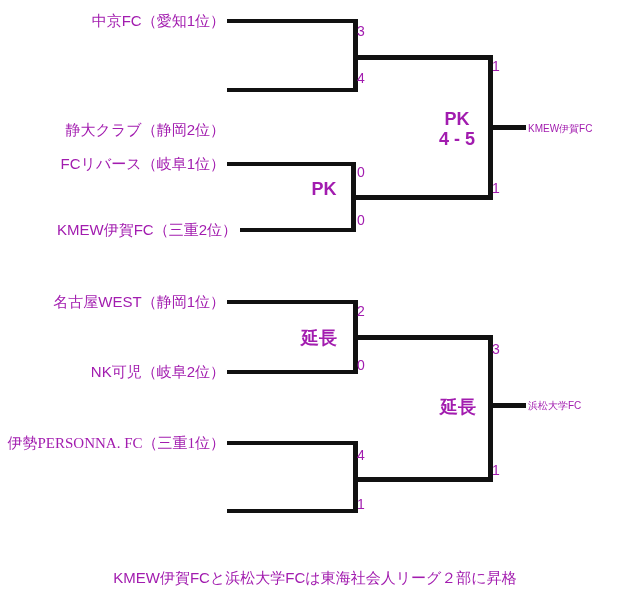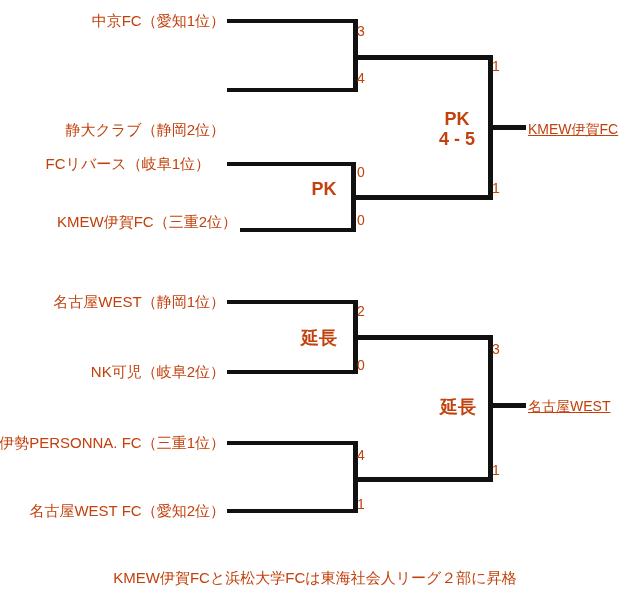--- a/index.html
+++ b/index.html
@@ -1,29 +1,29 @@
 <!DOCTYPE html>
 <html><head>
 <meta charset="utf-8">
 <style>
   html, body { margin:0; padding:0; background:#ffffff; }
   .stage {
     position:relative; width:630px; height:608px; background:#ffffff;
-    font-family:"Liberation Sans","DejaVu Sans",sans-serif; color:#c2410c;
+    font-family:"Liberation Sans","DejaVu Sans",sans-serif; color:#a21caf;
     overflow:hidden;
   }
   .ln { position:absolute; background:#111111; }
   .team {
     position:absolute; font-size:15px; line-height:20px;
     white-space:nowrap; text-align:right;
   }
   .score { position:absolute; font-size:14px; line-height:15px; font-weight:400; }
   .note  { position:absolute; font-size:18px; line-height:20px; text-align:center; white-space:nowrap;font-weight:bold; }
   .note-r{ text-align:right; }
-  .winner{ position:absolute; font-size:14px; line-height:20px; white-space:nowrap; font-weight:400;text-decoration:underline; }
+  .winner{ position:absolute; font-size:10px; line-height:20px; white-space:nowrap; font-weight:400; }
   .footer{
     position:absolute; left:0; top:568px; width:630px;
     text-align:center; font-size:15px; line-height:20px;
   }
 </style>
 </head>
 <body>
 
 <div class="stage">
 
@@ -35,22 +35,22 @@
   <div class="ln" style="left:227px; top:162px; width:128px; height:4px;"></div>
   <div class="ln" style="left:240px; top:228px; width:115px; height:4px;"></div>
   <div class="ln" style="left:351px; top:162px; width:5px;  height:70px;"></div>
   <div class="ln" style="left:351px; top:195px; width:142px; height:5px;"></div>
 
   <div class="ln" style="left:488px; top:55px;  width:5px;  height:145px;"></div>
   <div class="ln" style="left:488px; top:125px; width:38px; height:5px;"></div>
 
   <div class="team" style="right:405px; top:11px;">中京FC（愛知1位）</div>
   <div class="team" style="right:405px; top:80px;margin-top:40px;">静大クラブ（静岡2位）</div>
-  <div class="team" style="right:420px; top:154px;margin-left:24px;">FCリバース（岐阜1位）</div>
-  <div class="team" style="right:393px; top:212px;">KMEW伊賀FC（三重2位）</div>
+  <div class="team" style="right:405px; top:154px;margin-left:24px;">FCリバース（岐阜1位）</div>
+  <div class="team" style="right:393px; top:220px;">KMEW伊賀FC（三重2位）</div>
 
   <div class="score" style="left:357px; top:24px;">3</div>
   <div class="score" style="left:357px; top:71px;">4</div>
   <div class="score" style="left:357px; top:165px;">0</div>
   <div class="score" style="left:357px; top:213px;">0</div>
 
   <div class="note" style="left:284px; top:179px; width:80px;">
     <span style="display:block;">PK</span>
   </div>
 
@@ -72,32 +72,31 @@
   <div class="ln" style="left:227px; top:441px; width:128px; height:4px;"></div>
   <div class="ln" style="left:227px; top:509px; width:128px; height:4px;"></div>
   <div class="ln" style="left:353px; top:441px; width:5px;  height:72px;"></div>
   <div class="ln" style="left:353px; top:477px; width:140px; height:5px;"></div>
 
   <div class="ln" style="left:488px; top:335px; width:5px;  height:147px;"></div>
   <div class="ln" style="left:488px; top:403px; width:38px; height:5px;"></div>
 
   <div class="team" style="right:405px; top:292px;">名古屋WEST（静岡1位）</div>
   <div class="team" style="right:405px; top:362px;">NK可児（岐阜2位）</div>
-  <div class="team" style="right:405px; top:433px;">伊勢PERSONNA. FC（三重1位）</div>
-  <div class="team" style="right:405px; top:501px;">名古屋WEST FC（愛知2位）</div>
+  <div class="team" style="right:405px; top:433px;font-family:Liberation Serif, serif;">伊勢PERSONNA. FC（三重1位）</div>
 
   <div class="score" style="left:357px; top:304px;">2</div>
   <div class="score" style="left:357px; top:358px;">0</div>
   <div class="score" style="left:357px; top:448px;">4</div>
   <div class="score" style="left:357px; top:497px;">1</div>
 
   <div class="note note-r" style="left:280px; top:328px; width:57px;">延長</div>
 
   <div class="score" style="left:492px; top:342px;">3</div>
   <div class="score" style="left:492px; top:463px;">1</div>
 
   <div class="note" style="left:440px; top:397px;">延長</div>
 
-  <div class="winner" style="left:528px; top:396px;">名古屋WEST</div>
+  <div class="winner" style="left:528px; top:396px;">浜松大学FC</div>
 
   <div class="footer">KMEW伊賀FCと浜松大学FCは東海社会人リーグ２部に昇格</div>
 
 </div>
 
 </body></html>

